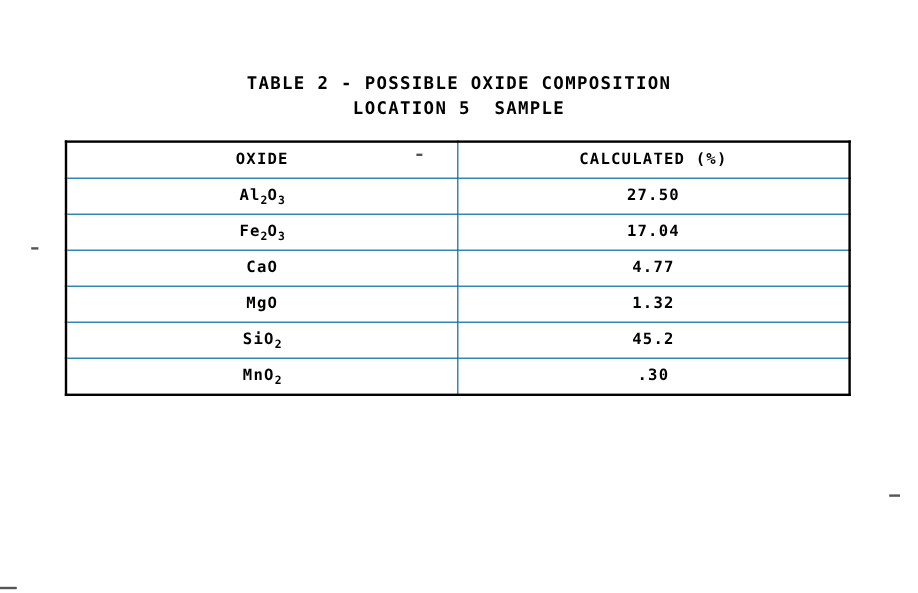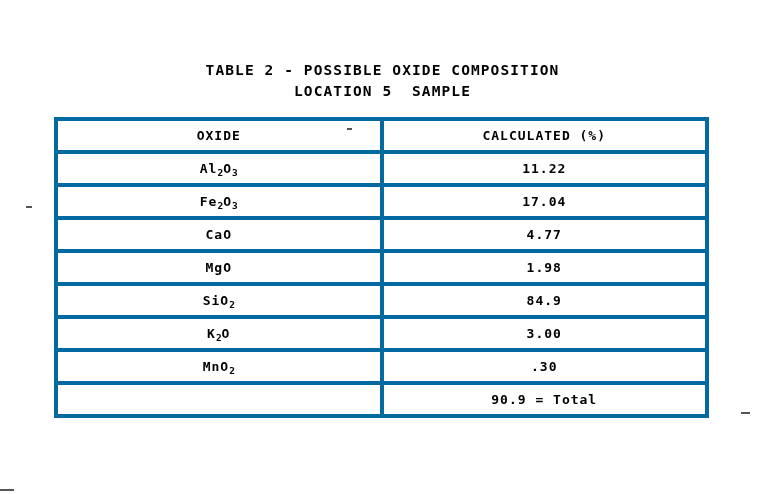--- a/index.html
+++ b/index.html
@@ -39,21 +39,21 @@
     top: 117px;
     width: 655px;
   }
   table.oxide {
     border-collapse: collapse;
     width: 100%;
     table-layout: fixed;
     background: #fff;
   }
   table.oxide td, table.oxide th {
-    border: 4px solid #0369a1;
+    border: 1px solid #0369a1;
     padding: 0;
     height: 29px;
     text-align: center;
     vertical-align: middle;
     font-size: 13px;
     font-weight: bold;
     letter-spacing: 1px;
     font-family: "DejaVu Sans Mono", "Liberation Mono", monospace;
   }
   
@@ -119,60 +119,52 @@
       <thead>
         <tr>
           <th>OXIDE</th>
           <th>CALCULATED (%)</th>
         </tr>
       </thead>
       <tbody>
 
         <tr>
           <td class="oxide-name"><span class="formula"><span>Al</span><sub>2</sub><span>O</span><sub>3</sub><span></span></span></td>
-          <td class="value">11.22</td>
+          <td class="value">27.50</td>
         </tr>
 
         <tr>
           <td class="oxide-name"><span class="formula"><span>Fe</span><sub>2</sub><span>O</span><sub>3</sub><span></span></span></td>
           <td class="value">17.04</td>
         </tr>
 
         <tr>
           <td class="oxide-name"><span class="formula"><span></span><sub></sub><span></span><sub></sub><span>CaO</span></span></td>
           <td class="value">4.77</td>
         </tr>
 
         <tr>
           <td class="oxide-name"><span class="formula"><span></span><sub></sub><span></span><sub></sub><span>MgO</span></span></td>
-          <td class="value">1.98</td>
+          <td class="value">1.32</td>
         </tr>
 
 
         <tr>
           <td class="oxide-name"><span class="formula"><span>SiO</span><sub>2</sub><span></span><sub></sub><span></span></span></td>
-          <td class="value">84.9</td>
+          <td class="value">45.2</td>
         </tr>
 
-        <tr>
-          <td class="oxide-name"><span class="formula"><span>K</span><sub>2</sub><span>O</span><sub></sub><span></span></span></td>
-          <td class="value">3.00</td>
-        </tr>
 
 
 
         <tr>
           <td class="oxide-name"><span class="formula"><span>MnO</span><sub>2</sub><span></span><sub></sub><span></span></span></td>
           <td class="value">.30</td>
         </tr>
 
-        <tr class="total-row">
-          <td class="oxide-name"></td>
-          <td class="value">90.9 = Total</td>
-        </tr>
 
       </tbody>
     </table>
   </div>
 
   <div class="speck s1"></div>
   <div class="speck s2"></div>
   <div class="speck s3"></div>
   <div class="speck s4"></div>
 

